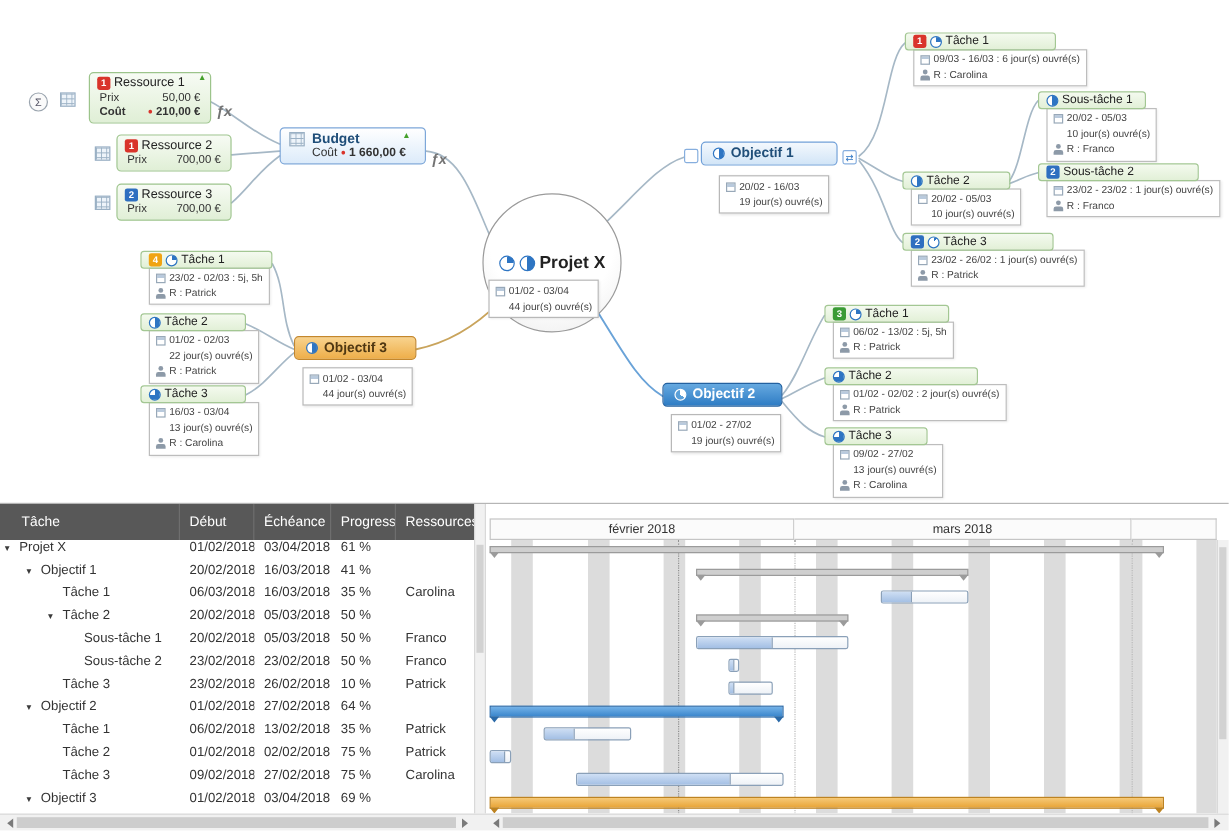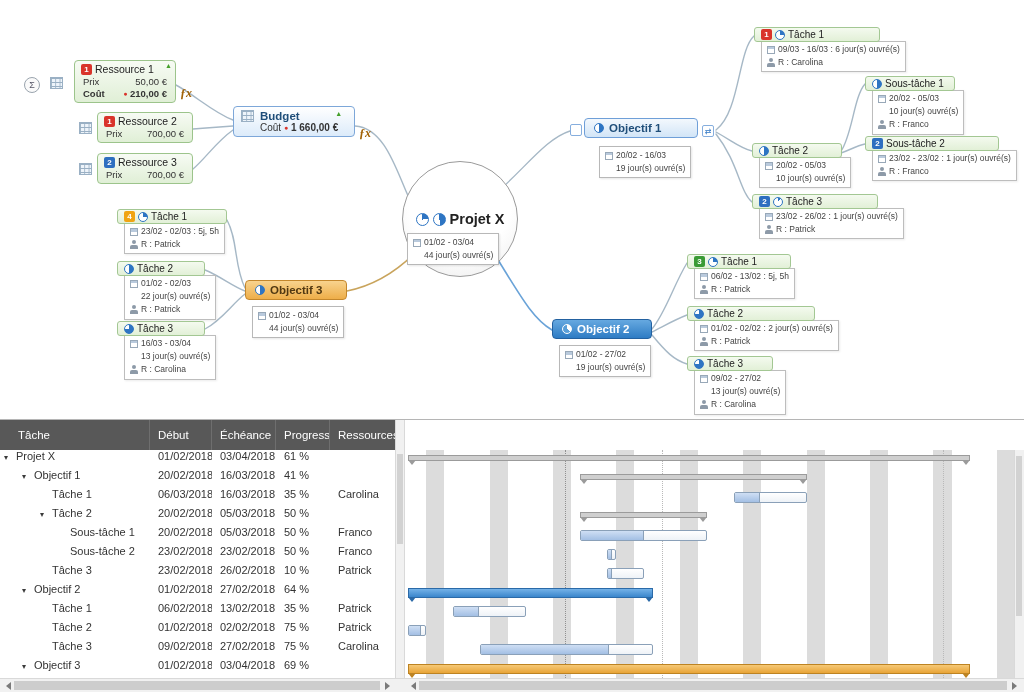--- a/index.html
+++ b/index.html
@@ -52,21 +52,21 @@
   .p10{background:conic-gradient(#2e75c3 0 12%,#ffffff 0);}
   .pie-w{border-color:#fff;background:conic-gradient(#ffffff 0 35%,#5a9fd8 0);}
 
   .ico-cal{width:8px;height:8px;border:1px solid #98a8b8;background:linear-gradient(#b9cadd 0 2.5px,#fff 2.5px);display:inline-block;flex:none;box-sizing:border-box;}
   .ico-person{width:8px;height:8px;position:relative;display:inline-block;flex:none;}
   .ico-person::before{content:'';position:absolute;left:2px;top:-1px;width:4px;height:4px;border-radius:50%;background:#8d9aa8;}
   .ico-person::after{content:'';position:absolute;left:0;top:3.8px;width:8px;height:4px;border-radius:2px 2px 0 0;background:#8d9aa8;}
   .ico-grid{width:13px;height:12px;border:1px solid #9ab0c4;flex:none;background-color:#eef4fa;
     background-image:linear-gradient(#9ab0c4 1px,transparent 1px),linear-gradient(90deg,#9ab0c4 1px,transparent 1px);
     background-size:100% 4px,4.3px 100%;box-sizing:border-box;}
-  .fx{position:absolute;z-index:2;font-family:Liberation Serif, serif;font-style:italic;font-weight:bold;font-size:12px;color:#a16207;}
+  .fx{position:absolute;z-index:2;font-family:Liberation Sans, sans-serif;font-style:italic;font-weight:bold;font-size:12px;color:#737373;}
   .sigma{position:absolute;z-index:2;width:16px;height:16px;border-radius:50%;border:1px solid #9aa4ae;display:flex;
     align-items:center;justify-content:center;font-size:9px;color:#556;background:#fafafa;box-sizing:border-box;}
   .attach{position:absolute;z-index:2;}
   .mini{position:absolute;z-index:3;width:12px;height:12px;border:1px solid #86aede;background:#fff;color:#2e75c3;font-size:8px;
     display:flex;align-items:center;justify-content:center;border-radius:2px;box-sizing:border-box;}
 
   
   #gantt{position:absolute;left:0;top:420px;width:1024px;height:276px;background:#fff;}
   #grid-header{position:absolute;left:0;top:0;width:395px;height:30px;background:#585858;color:#fff;font-size:11.5px;display:flex;}
   .gh-cell{box-sizing:border-box;border-right:1px solid #6e6e6e;height:100%;display:flex;align-items:center;padding-left:8px;white-space:nowrap;overflow:hidden;}
@@ -543,20 +543,25 @@
           <div class="tc" style="width: 64px;">03/04/2018</div>
           <div class="tc" style="width: 54px;">69 %</div>
           <div class="tc" style="width: 65px;"></div>
         </div>
       </div>
 
     <div id="vstrip">
         <div class="vthumb"></div>
       </div>
 
+    <div id="timeline">
+      <div class="month-band" style="left:3px;width:254px;border-left:1px solid #c5c5c5">février 2018</div>
+      <div class="month-band" style="left:257px;width:281px">mars 2018</div>
+      <div class="month-band" style="left:538px;width:71px"></div>
+    </div>
 
     <div id="gantt-canvas">
         <div class="wk" style="left: 21.12px; width: 18.12px;"></div>
         <div class="wk" style="left: 84.54px; width: 18.12px;"></div>
         <div class="wk" style="left: 147.96px; width: 18.12px;"></div>
         <div class="wk" style="left: 211.38px; width: 18.12px;"></div>
         <div class="wk" style="left: 274.8px; width: 18.12px;"></div>
         <div class="wk" style="left: 338.22px; width: 18.12px;"></div>
         <div class="wk" style="left: 401.64px; width: 18.12px;"></div>
         <div class="wk" style="left: 465.06px; width: 18.12px;"></div>

